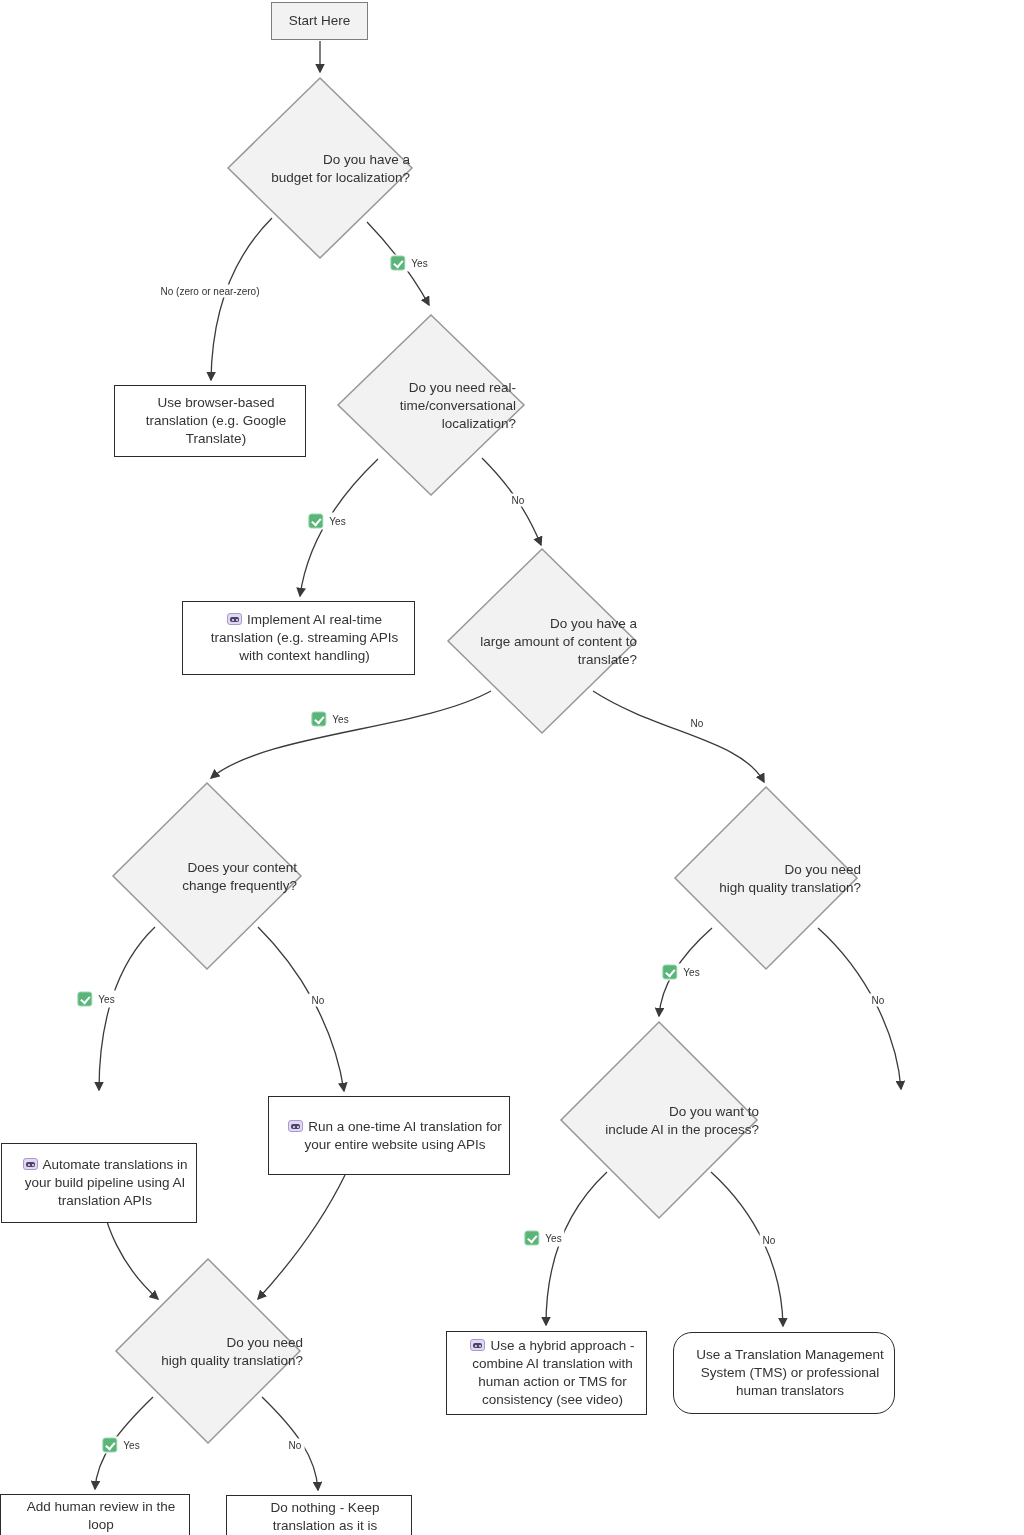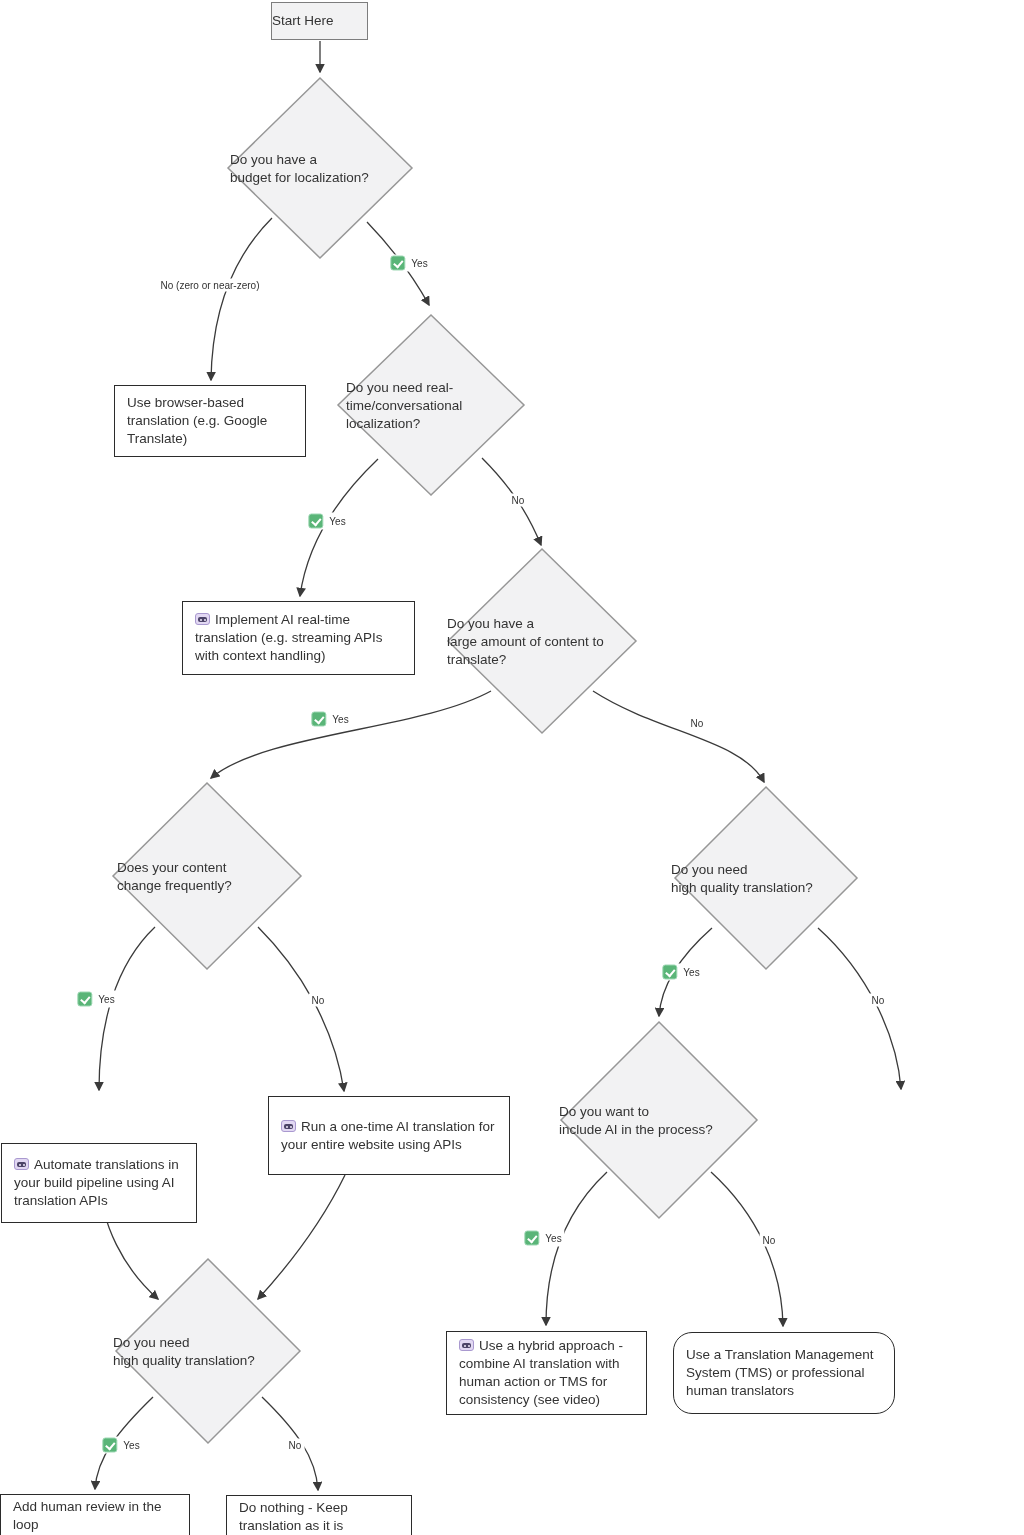--- a/index.html
+++ b/index.html
@@ -8,27 +8,27 @@
     font-family:"Liberation Sans",sans-serif;color:#333;background:#fff;
   }
   svg.layer{position:absolute;left:0;top:0;width:1024px;height:1535px;}
   .edge{fill:none;stroke:#3a3a3a;stroke-width:1.3;}
   .decision-shape{fill:#f2f2f3;stroke:#979797;stroke-width:1.5;}
 
   .node{
     position:absolute;display:flex;align-items:center;justify-content:center;
     box-sizing:border-box;font-size:13.5px;line-height:1.32;text-align:center;
   }
-  .node-inner{width:100%;text-align:left;white-space:pre-line;}
+  .node-inner{width:100%;text-align:center;white-space:pre-line;}
   .result{background:#ffffff;border:1.7px solid #2b2b2b;padding-left:12px;}
   .start{background:#f2f2f3;border:1.6px solid #7d7d7d;}
 
   .dlabel{
     position:absolute;transform:translate(-50%,-50%);
-    text-align:left;font-size:13.5px;line-height:1.32;white-space:pre-line;
+    text-align:right;font-size:13.5px;line-height:1.32;white-space:pre-line;
   }
   .elabel{
     position:absolute;transform:translate(-50%,-50%);
     display:flex;align-items:center;background:#ffffff;padding:1px 3px;
     font-size:10px;white-space:nowrap;
   }
 
   
   .check{
     position:relative;display:inline-block;width:15px;height:15px;
@@ -155,21 +155,21 @@
 human action or TMS for
 consistency (see video)</span></div>
   </div>
 
   <div class="node result" style="left:673px;top:1332px;width:222px;height:82px;border-radius:19px;">
     <div class="node-inner">Use a Translation Management
 System (TMS) or professional
 human translators</div>
   </div>
 
-  <div class="elabel" style="left:210px;top:285px;justify-content:center;">
+  <div class="elabel" style="left:210px;top:291px;justify-content:center;">
     <span>No (zero or near-zero)</span>
   </div>
   <div class="elabel" style="left:409px;top:263px;">
     <span class="check"></span>
       <span>Yes</span>
   </div>
   <div class="elabel" style="left:327px;top:521px;">
     <span class="check"></span>
       <span>Yes</span>
   </div>

